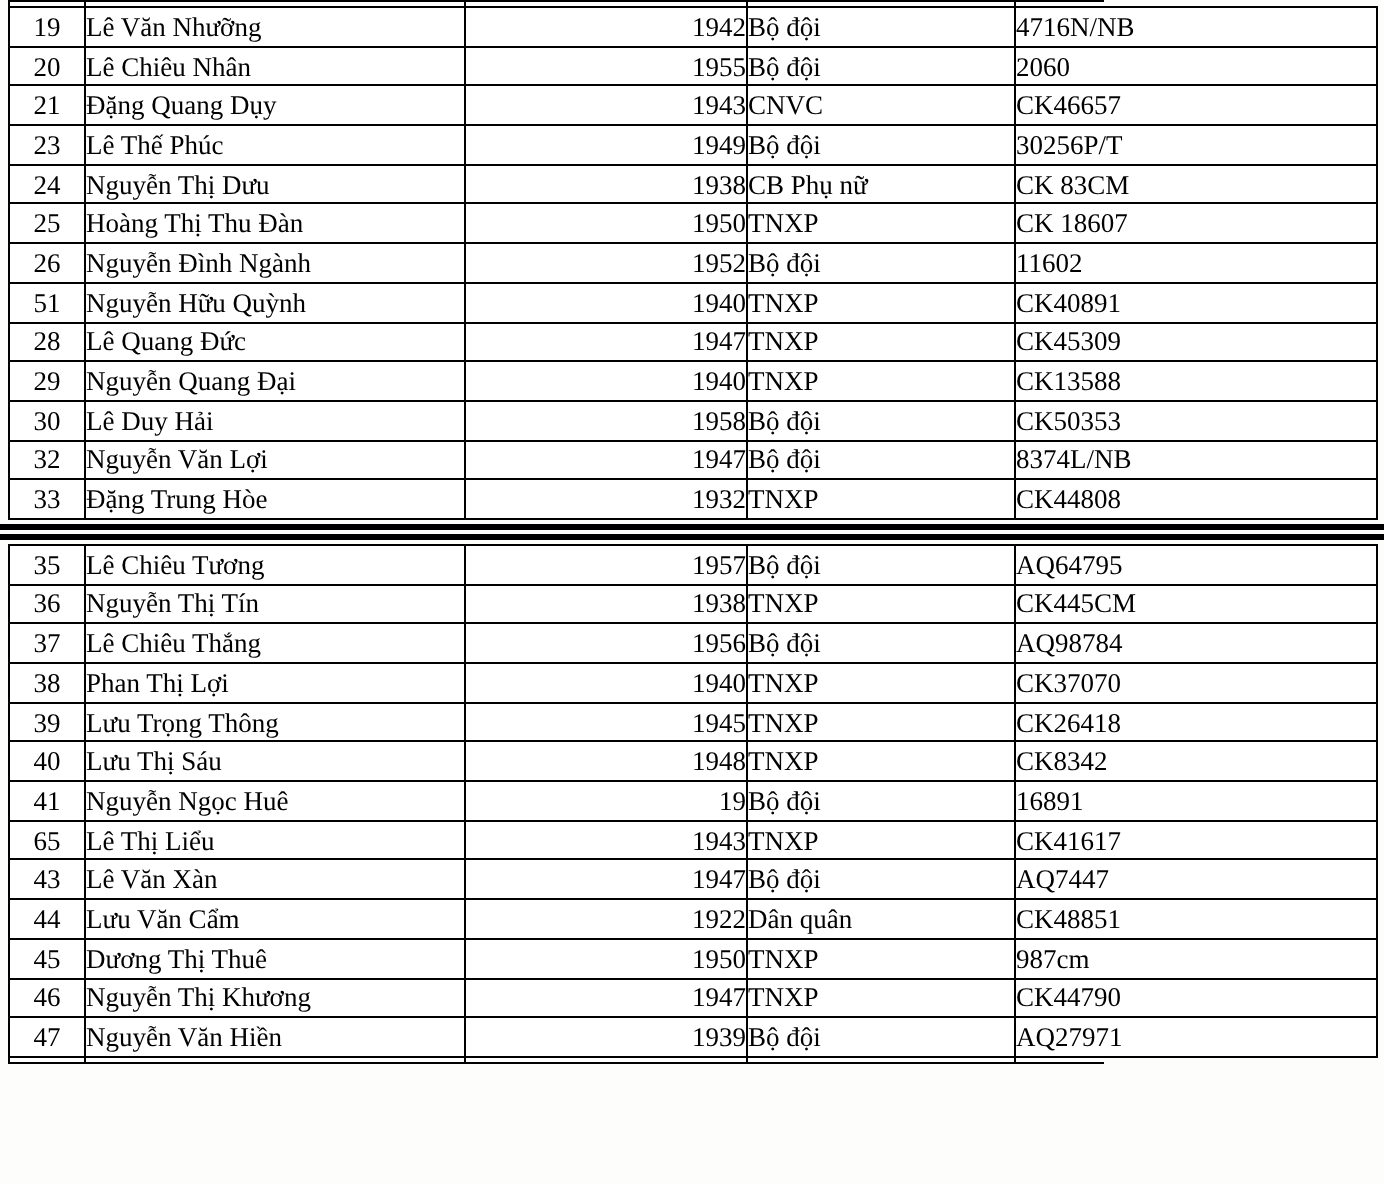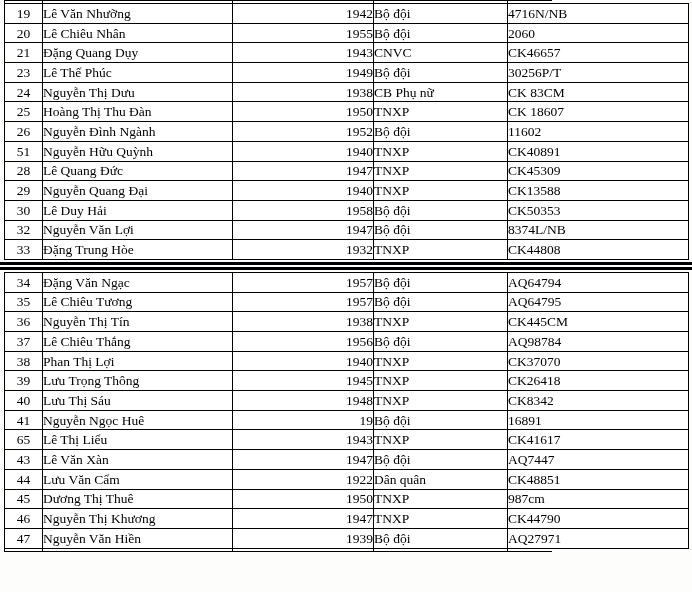--- a/index.html
+++ b/index.html
@@ -185,27 +185,20 @@
   <table class="tbl">
     <colgroup>
         <col style="width:38px">
         <col style="width:190px">
         <col style="width:141px">
         <col style="width:134px">
         <col style="width:181px">
       </colgroup>
     <tbody>
         <tr>
-          <td class="c-no">34</td>
-          <td class="c-name">Đặng Văn Ngạc</td>
-          <td class="c-year">1957</td>
-          <td class="c-cat">Bộ đội</td>
-          <td class="c-code">AQ64794</td>
-        </tr>
-        <tr>
           <td class="c-no">35</td>
           <td class="c-name">Lê Chiêu Tương</td>
           <td class="c-year">1957</td>
           <td class="c-cat">Bộ đội</td>
           <td class="c-code">AQ64795</td>
         </tr>
         <tr>
           <td class="c-no">36</td>
           <td class="c-name">Nguyễn Thị Tín</td>
           <td class="c-year">1938</td>

